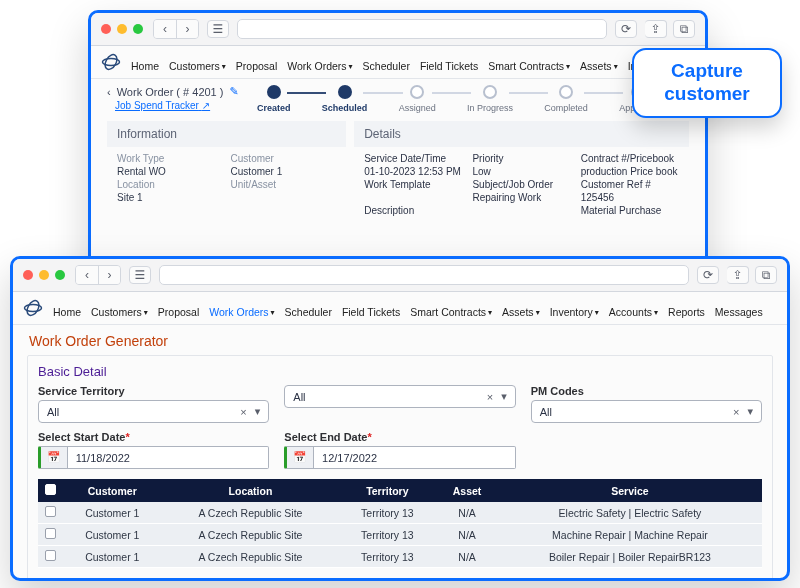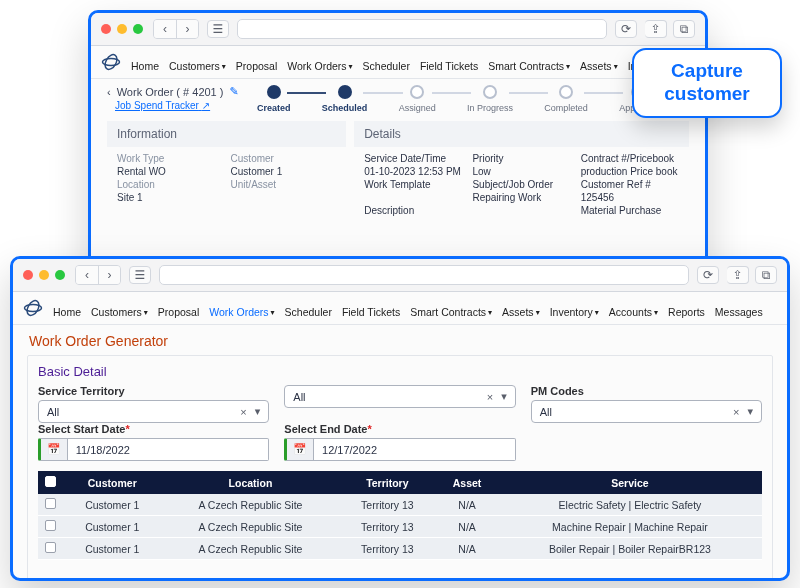--- a/index.html
+++ b/index.html
@@ -340,21 +340,21 @@
         <div class="select">
           <span>All</span>
           <span class="sel-right">
               <span>×</span>
               <span>▾</span>
             </span>
         </div>
       </div>
     </div>
 
-    <div class="filters" style="">
+    <div class="filters" style="margin-top:8px">
       <div class="fcol">
         <div class="flabel"><span>Select Start Date</span><span class="req">*</span></div>
         <div class="date">
           <div class="ic">📅</div>
           <span>11/18/2022</span>
         </div>
       </div>
       <div class="fcol">
         <div class="flabel"><span>Select End Date</span><span class="req">*</span></div>
         <div class="date">

